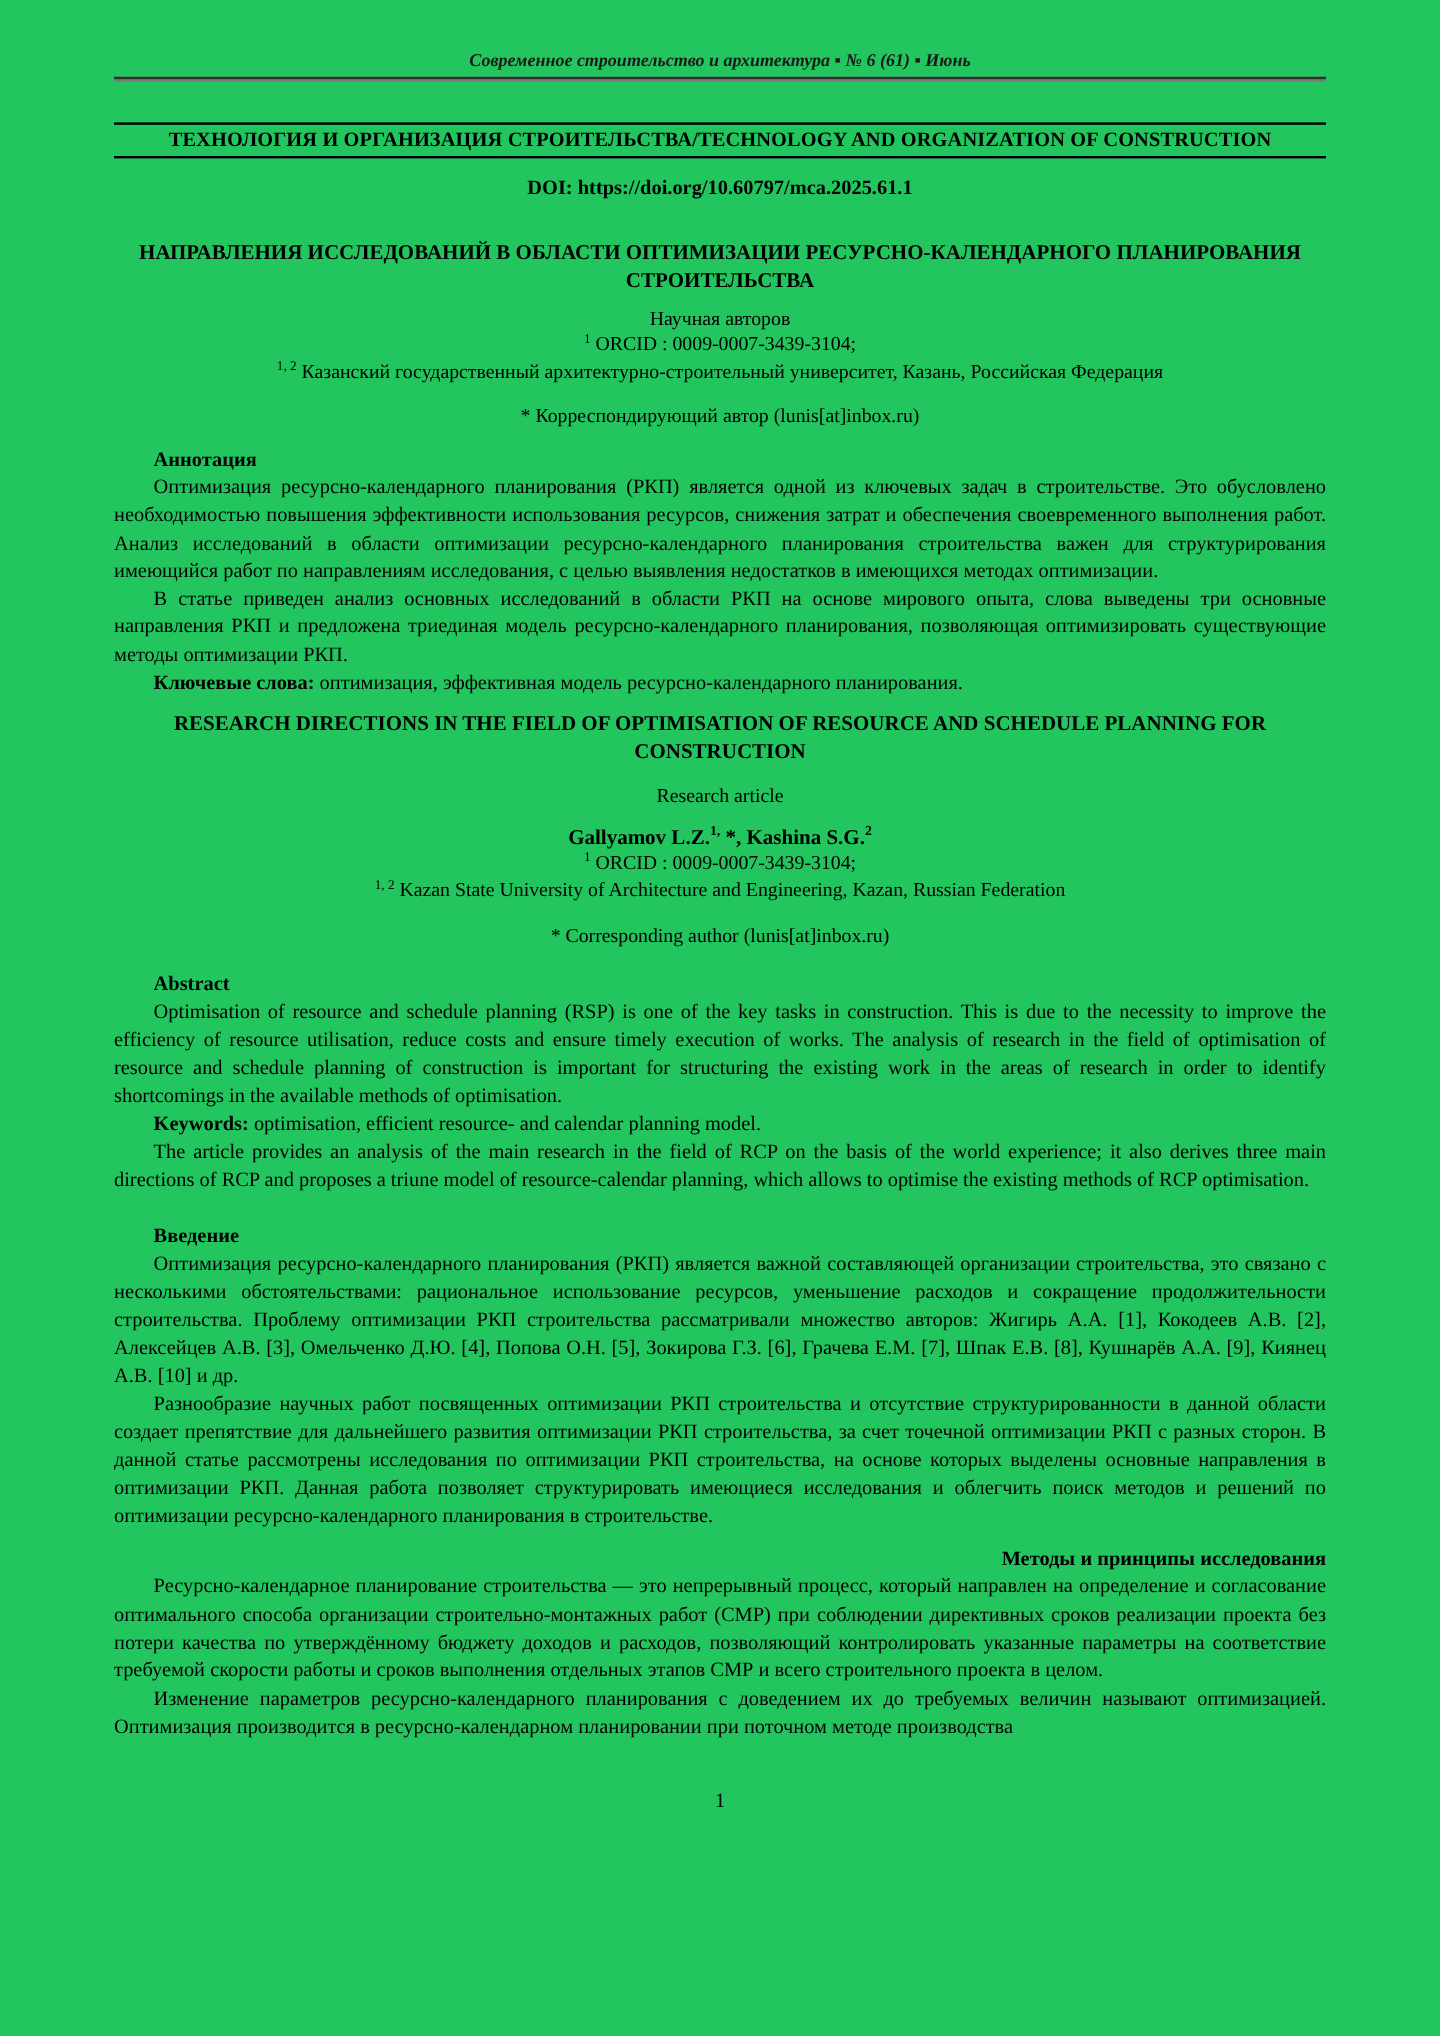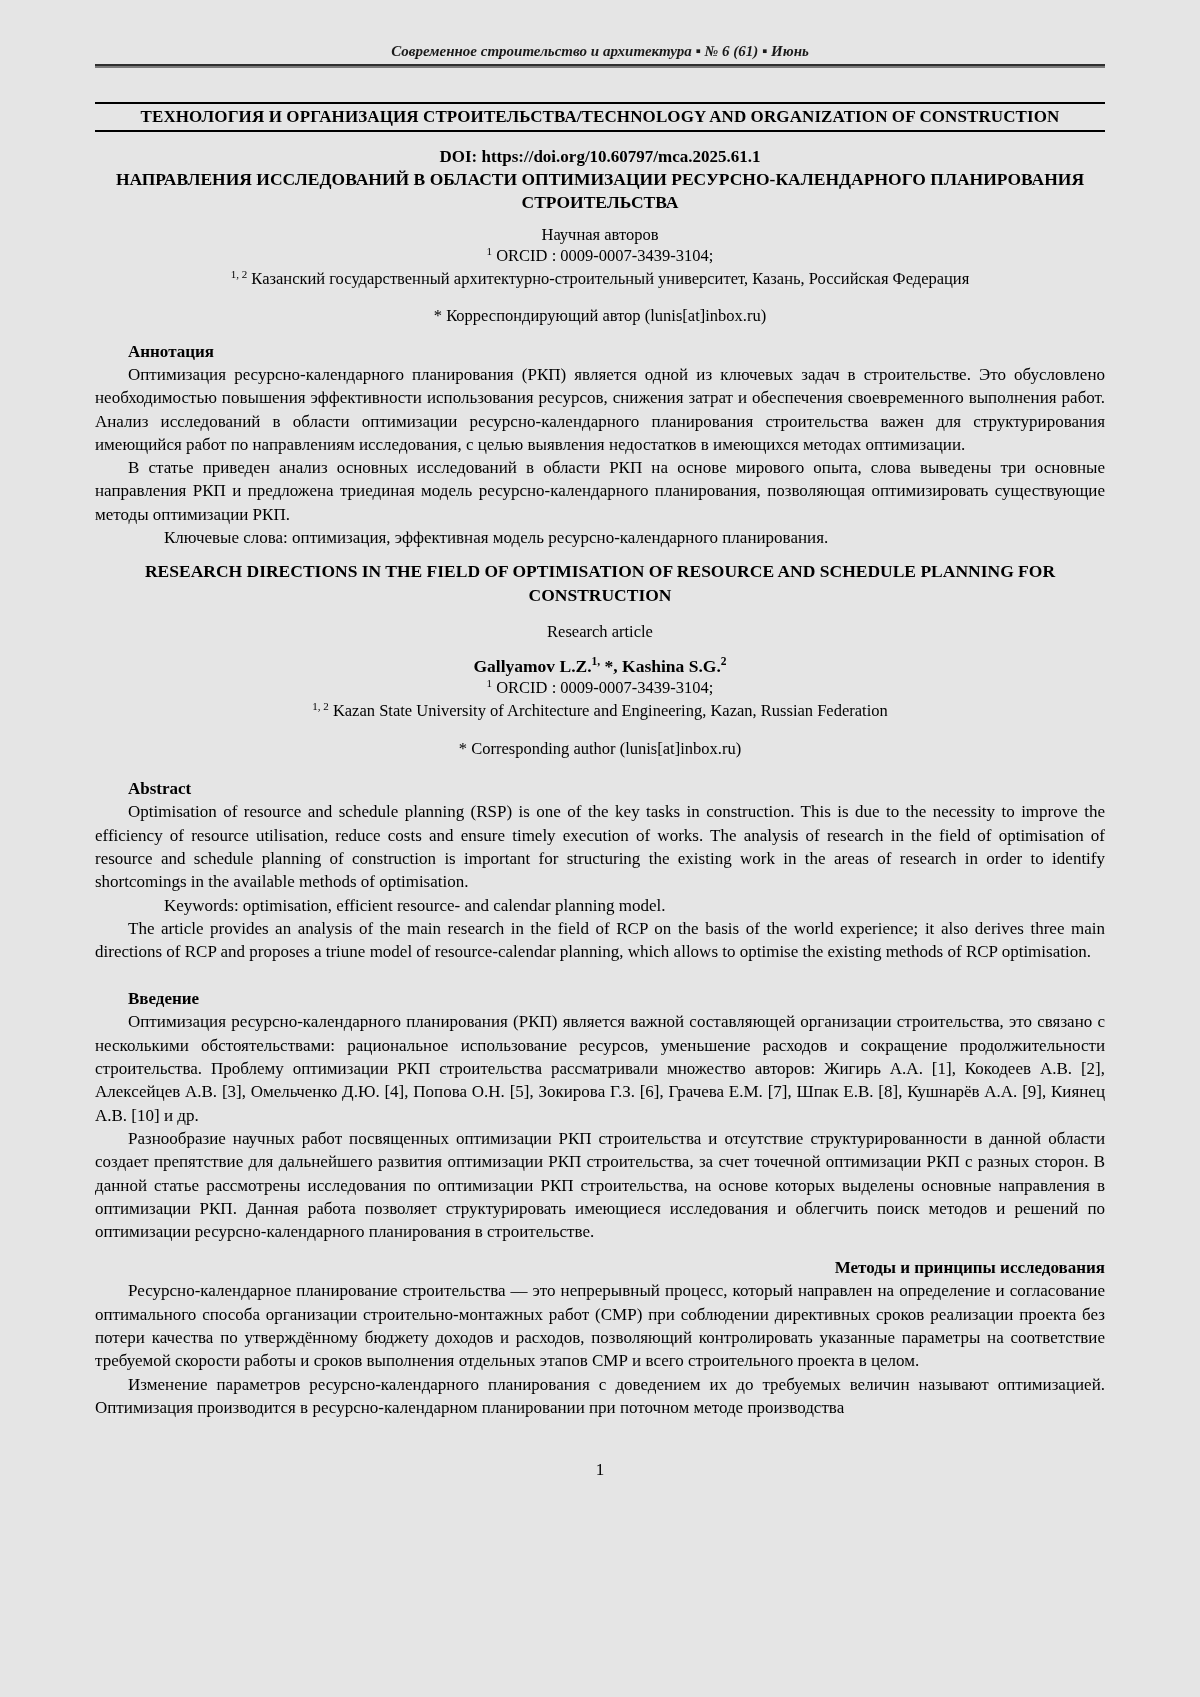--- a/index.html
+++ b/index.html
@@ -6,21 +6,21 @@
   html, body { margin: 0; padding: 0; background: #ffffff; }
   body { font-family: "Liberation Serif", "DejaVu Serif", serif; color: #000; }
 
   .page {
     width: 1200px;
     height: 1697px;
     margin: 0 auto;
     padding: 42px 95px 0 95px;
     position: relative;
     overflow: hidden;
-    background: #e5e5e5;
+    background: #22c55e;
   }
 
   .journal-title {
     text-align: center;
     font-weight: bold;
     font-style: italic;
     font-size: 15px;
     line-height: 18px;
     color: #1a1a1a;
   }
@@ -45,21 +45,21 @@
 
   .doi {
     margin-top: 14px;
     text-align: center;
     font-weight: bold;
     font-size: 17px;
     line-height: 21px;
   }
 
   .title-main {
-    margin: 1px 0 0 0;
+    margin: 32px 0 0 0;
     text-align: center;
     font-weight: bold;
     font-size: 17.5px;
     line-height: 23px;
   }
   .title-en { margin-top: 10px; line-height: 24px; }
 
   .center-line {
     text-align: center;
     font-size: 16.5px;
@@ -103,21 +103,21 @@
   .sect-head.gap-intro { margin-top: 24px; }
   .sect-head.gap-methods { margin-top: 13px; text-align: right; }
 
   .body-p {
     margin: 0;
     text-indent: 33px;
     text-align: justify;
     font-size: 17px;
     line-height: 23.3px;
   }
-  .body-p b { font-weight: normal; margin-left: 36px; }
+  .body-p b { font-weight: bold; }
 
   .page-number {
     margin-top: 40px;
     text-align: center;
     font-size: 17px;
     line-height: 22px;
   }
 </style>
 </head>
 <body>

